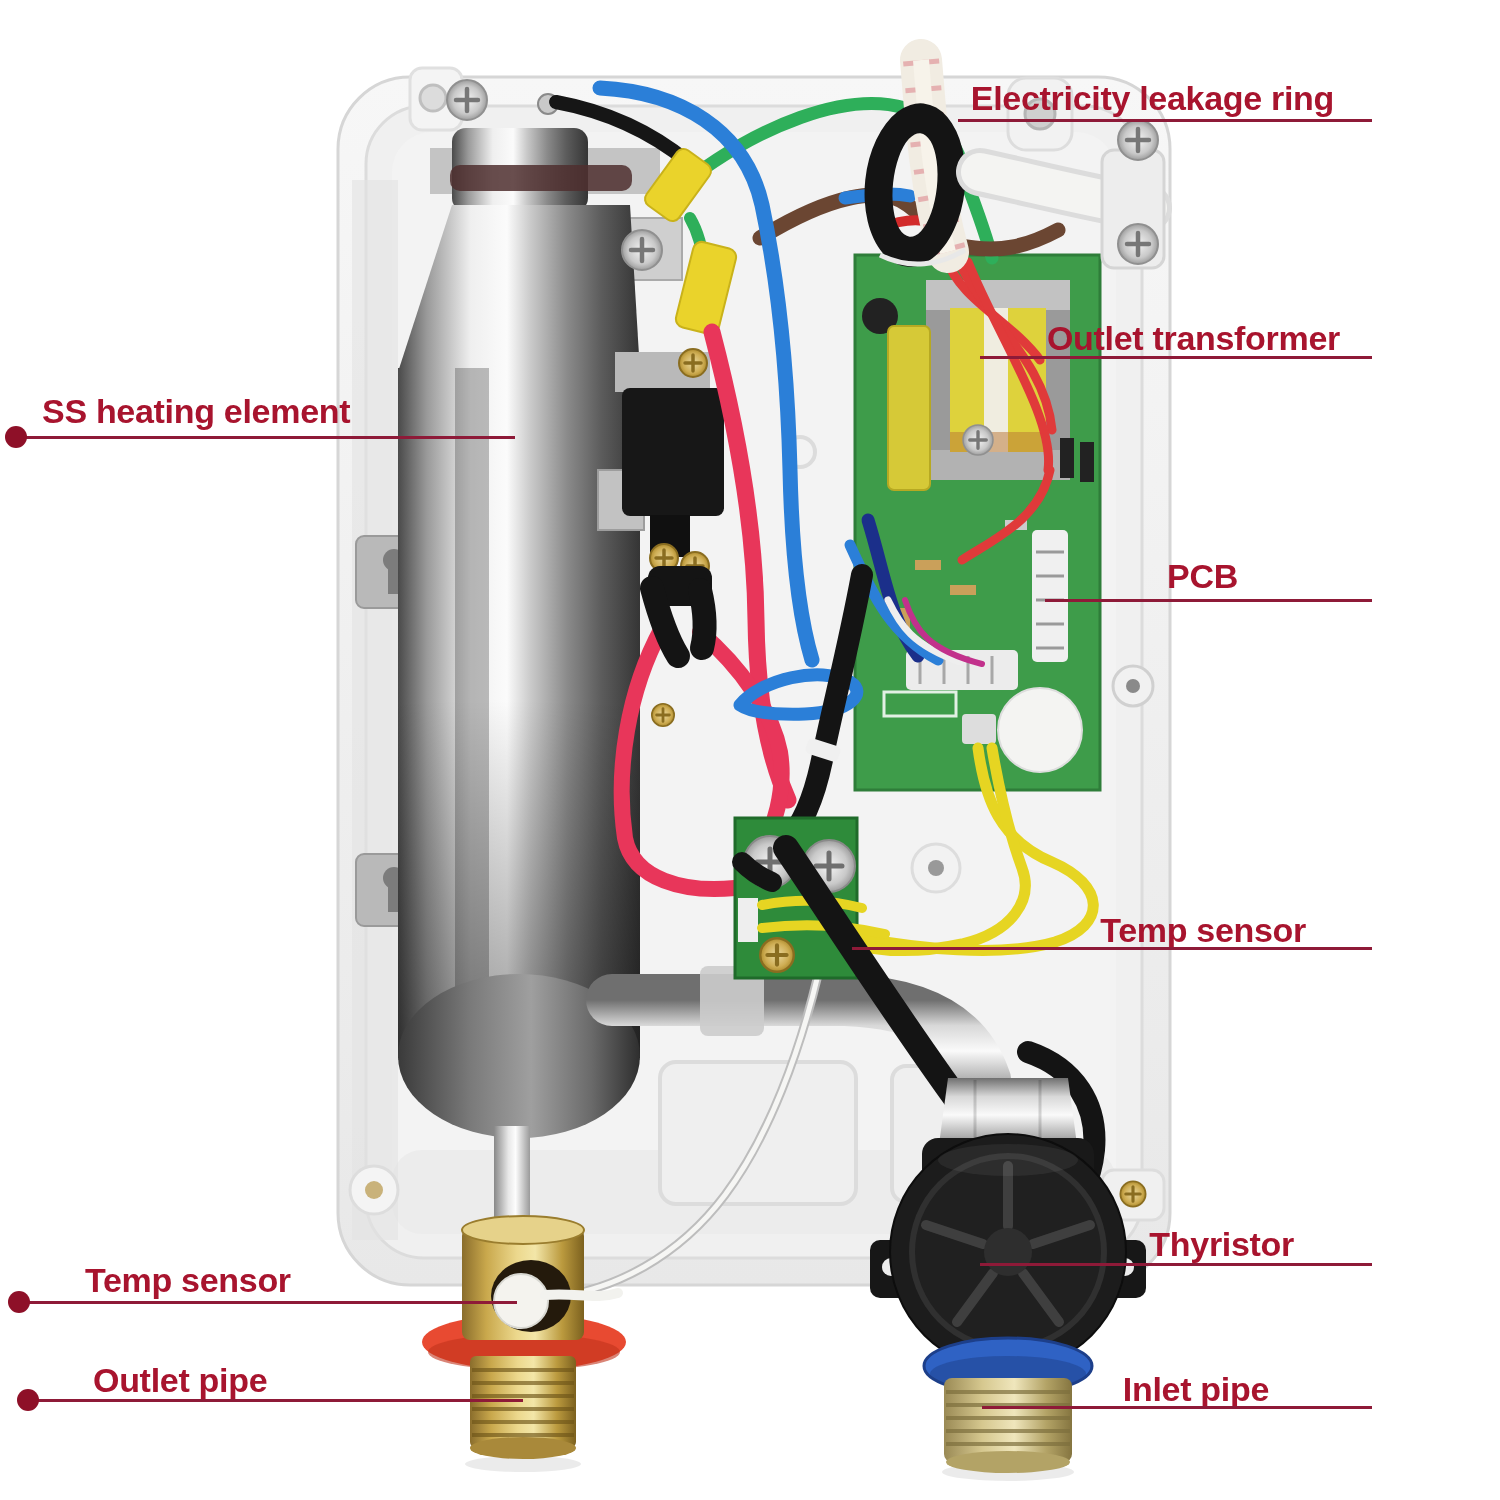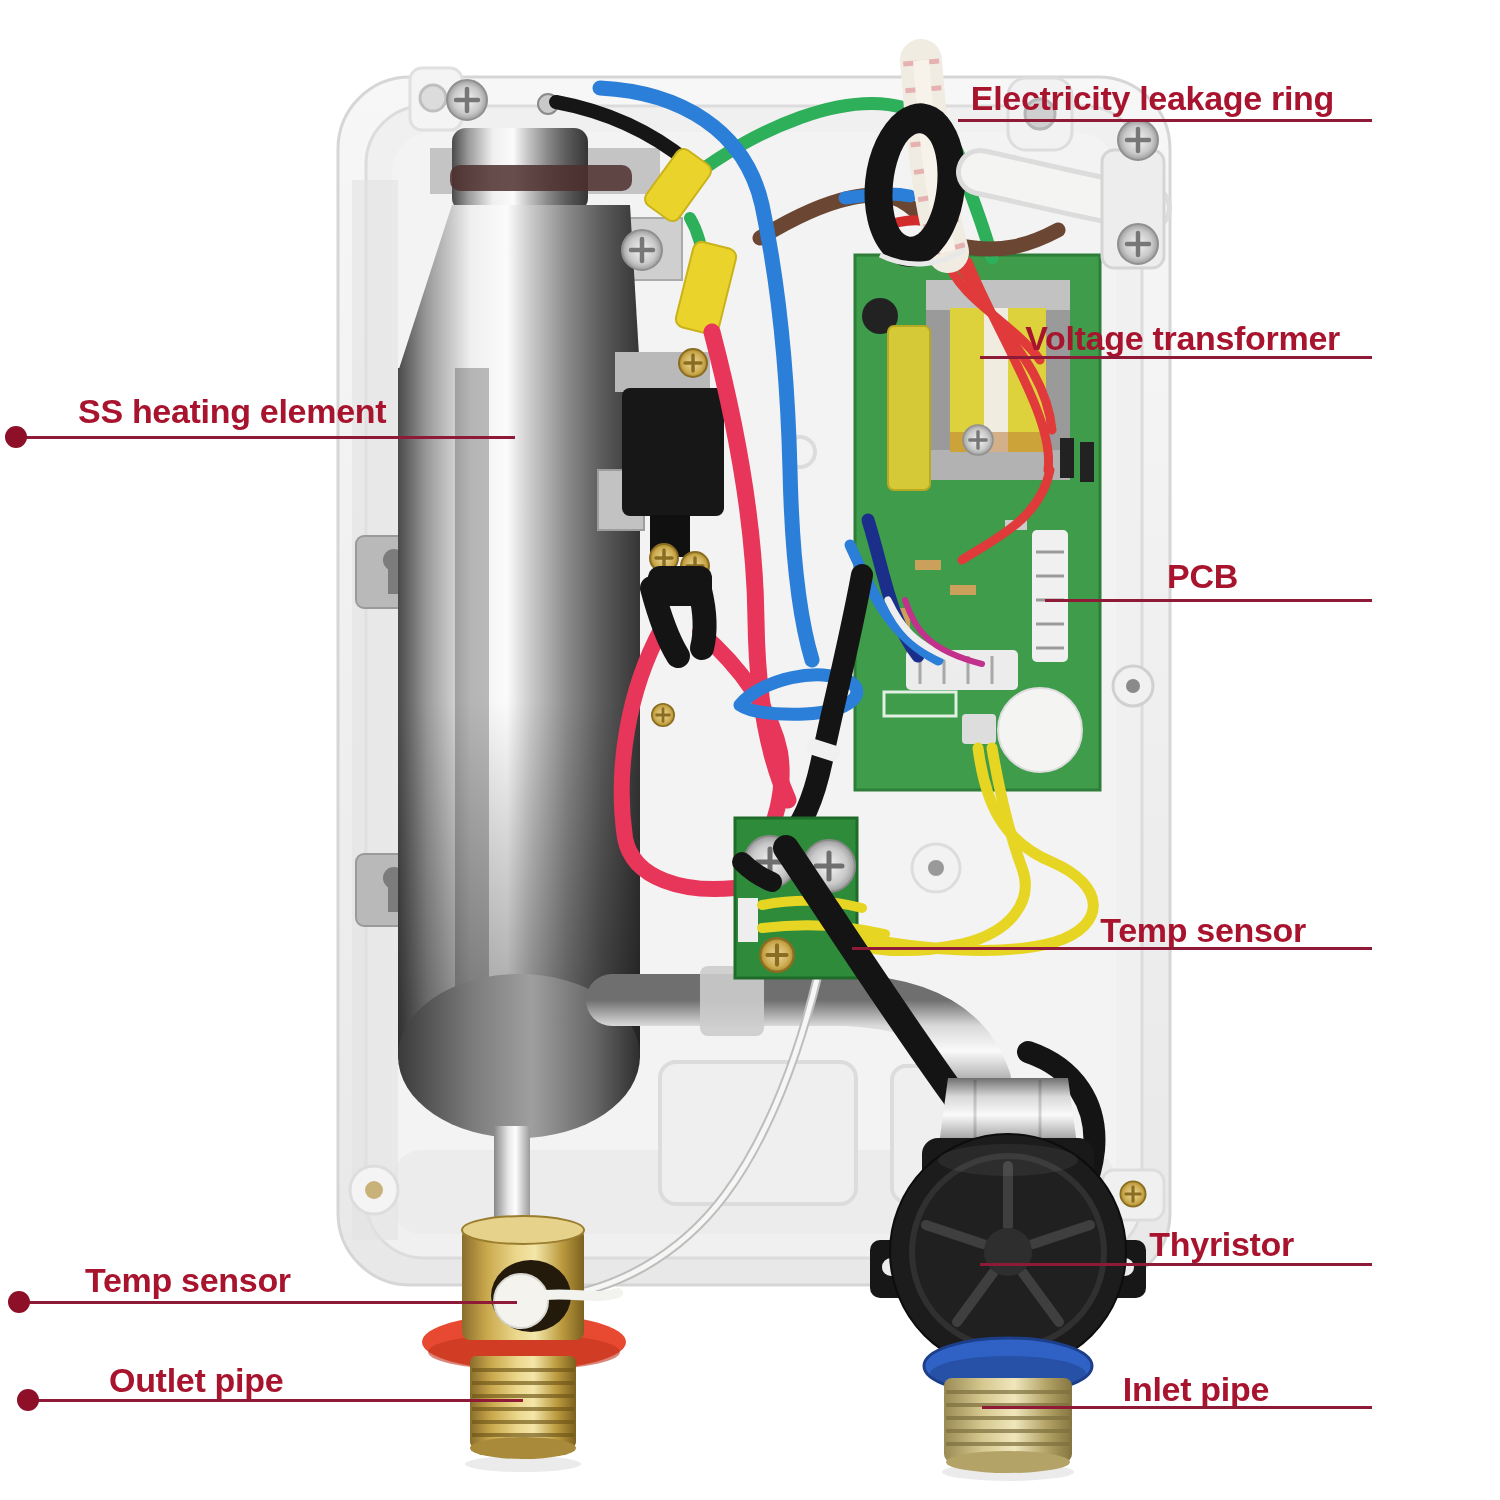--- a/index.html
+++ b/index.html
@@ -329,27 +329,27 @@
   <use href="#screwG" transform="translate(1133,1194) scale(0.9)"></use>
 </svg>
 
 <div class="anno">
   <span class="anno-text" style="right:38px;top:78px;">Electricity leakage ring</span>
   <div class="anno-line" style="left:958px;top:119px;width:494px;"></div>
   <div class="anno-dot" style="left:1466px;top:121px;"></div>
 </div>
 
 <div class="anno">
-  <span class="anno-text" style="right:32px;top:318px;">Voltage transformer</span>
+  <span class="anno-text" style="right:32px;top:318px;">Outlet transformer</span>
   <div class="anno-line" style="left:980px;top:356px;width:482px;"></div>
   <div class="anno-dot" style="left:1472px;top:358px;"></div>
 </div>
 
 <div class="anno">
-  <span class="anno-text" style="left:42px;top:391px;margin-left:36px;">SS heating element</span>
+  <span class="anno-text" style="left:42px;top:391px;">SS heating element</span>
   <div class="anno-line" style="left:16px;top:436px;width:499px;"></div>
   <div class="anno-dot" style="left:16px;top:437px;"></div>
 </div>
 
 <div class="anno">
   <span class="anno-text" style="right:134px;top:556px;">PCB</span>
   <div class="anno-line" style="left:1045px;top:599px;width:420px;"></div>
   <div class="anno-dot" style="left:1473px;top:600px;"></div>
 </div>
 
@@ -365,21 +365,21 @@
   <div class="anno-dot" style="left:1474px;top:1264px;"></div>
 </div>
 
 <div class="anno">
   <span class="anno-text" style="left:85px;top:1260px;">Temp sensor</span>
   <div class="anno-line" style="left:19px;top:1301px;width:498px;"></div>
   <div class="anno-dot" style="left:19px;top:1302px;"></div>
 </div>
 
 <div class="anno">
-  <span class="anno-text" style="left:93px;top:1360px;margin-left:16px;">Outlet pipe</span>
+  <span class="anno-text" style="left:93px;top:1360px;">Outlet pipe</span>
   <div class="anno-line" style="left:28px;top:1399px;width:495px;"></div>
   <div class="anno-dot" style="left:28px;top:1400px;"></div>
 </div>
 
 <div class="anno">
   <span class="anno-text" style="right:103px;top:1369px;text-align:center;">Inlet pipe</span>
   <div class="anno-line" style="left:982px;top:1406px;width:486px;"></div>
   <div class="anno-dot" style="left:1476px;top:1407px;"></div>
 </div>
 

